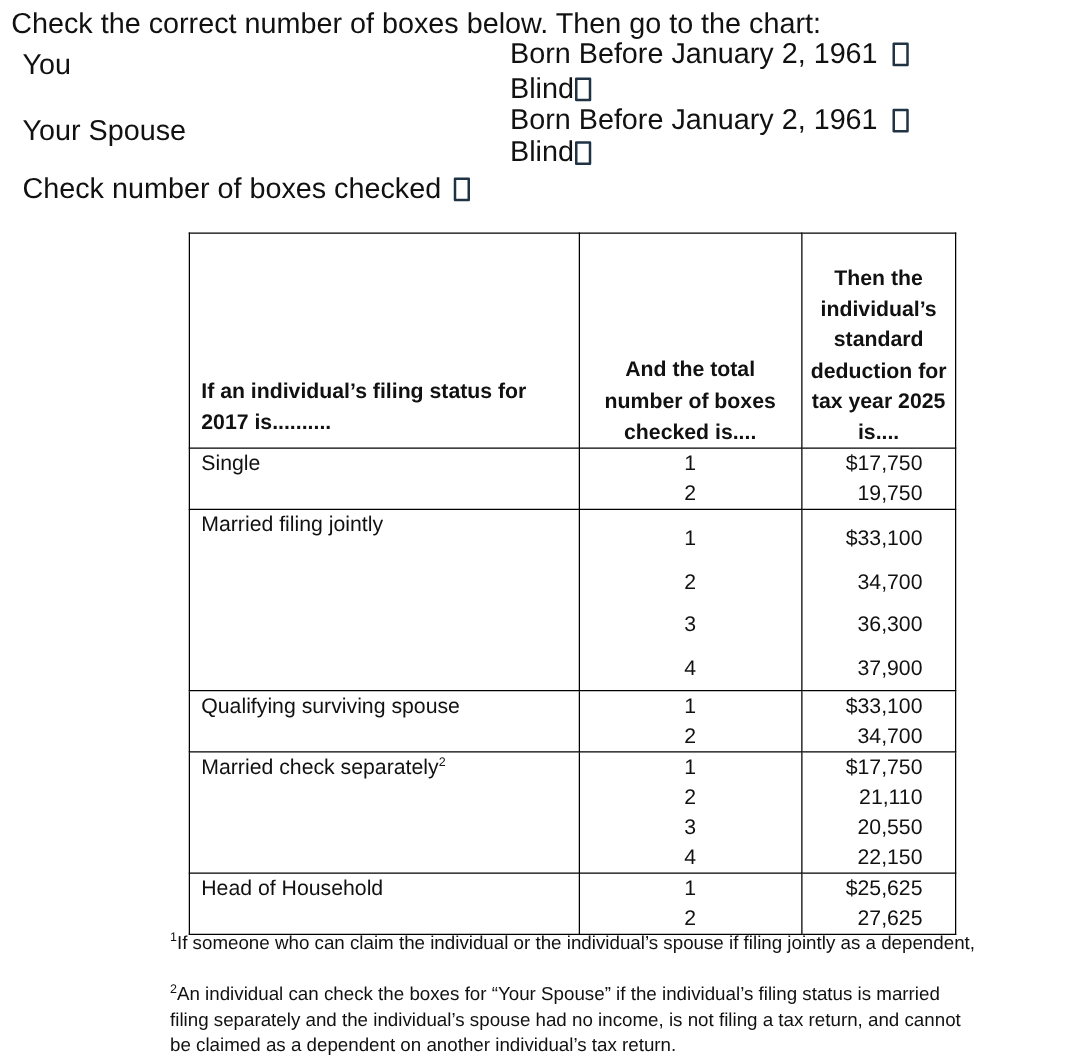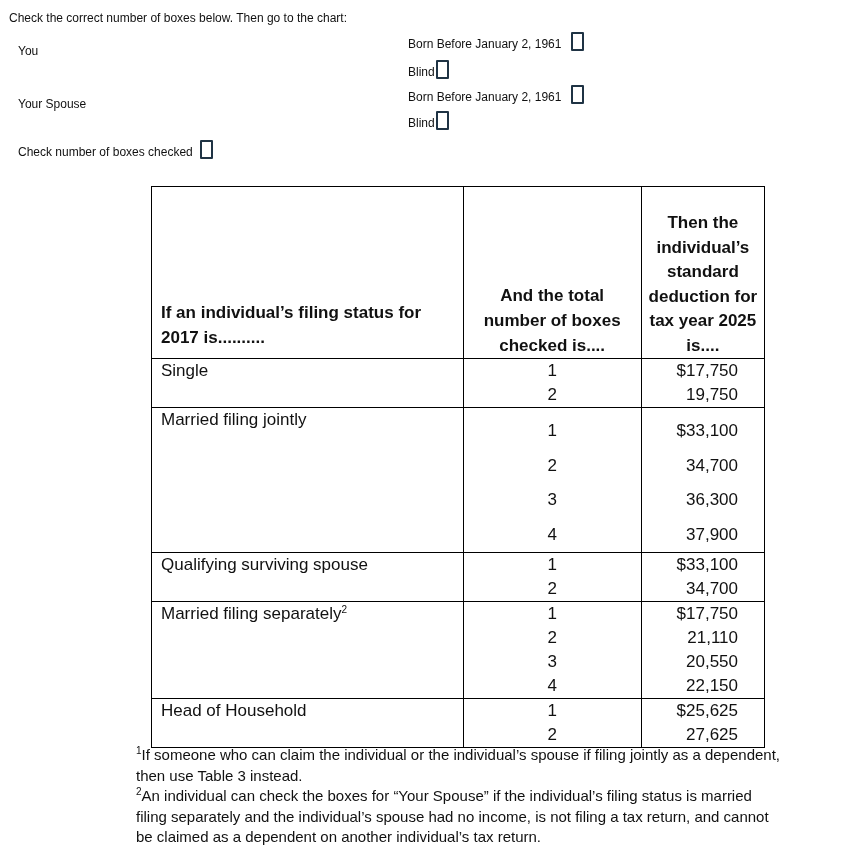--- a/index.html
+++ b/index.html
@@ -2,21 +2,21 @@
 <html><head>
   <meta charset="utf-8">
   <style>
     html, body { margin: 0; padding: 0; background: #ffffff; }
     body {
       width: 856px; height: 847px; position: relative; overflow: hidden;
       font-family: "Liberation Sans", "DejaVu Sans", sans-serif;
       color: #111111;
     }
     .abs { position: absolute; white-space: nowrap; }
-    .t17 { font-size: 12px; line-height: 20px; }
+    .t17 { font-size: 23px; line-height: 20px; }
     .cb {
       display: inline-block; width: 13px; height: 19px;
       border: 2px solid #1f3344; border-radius: 1px; box-sizing: border-box;
       vertical-align: -3px; background: #fff; cursor: pointer;
     }
     
     .tbl {
       position: absolute; left: 151px; top: 186px;
       width: 614px; border-collapse: collapse; table-layout: fixed;
       font-size: 17px;
@@ -112,21 +112,21 @@
       <span class="line">1</span>
       <span class="line">2</span>
     </td>
     <td>
       <span class="amt">$33,100</span>
       <span class="amt">34,700</span>
     </td>
   </tr>
 
   <tr>
-    <td class="status"><span>Married filing separately</span><sup>2</sup></td>
+    <td class="status"><span>Married check separately</span><sup>2</sup></td>
     <td>
       <span class="line">1</span>
       <span class="line">2</span>
       <span class="line">3</span>
       <span class="line">4</span>
     </td>
     <td>
       <span class="amt">$17,750</span>
       <span class="amt">21,110</span>
       <span class="amt">20,550</span>
@@ -143,19 +143,18 @@
     <td>
       <span class="amt">$25,625</span>
       <span class="amt">27,625</span>
     </td>
   </tr>
 </tbody>
   </table>
 
 <div class="foot" style="top:745px;">
   <div><sup>1</sup><span>If someone who can claim the individual or the individual’s spouse if filing jointly as a dependent,</span></div>
-  <div>then use Table 3 instead.</div>
 </div>
 <div class="foot" style="top:786px;">
   <div><sup>2</sup><span>An individual can check the boxes for “Your Spouse” if the individual’s filing status is married</span></div>
   <div>filing separately and the individual’s spouse had no income, is not filing a tax return, and cannot</div>
   <div>be claimed as a dependent on another individual’s tax return.</div>
 </div>
 
 </body></html>

